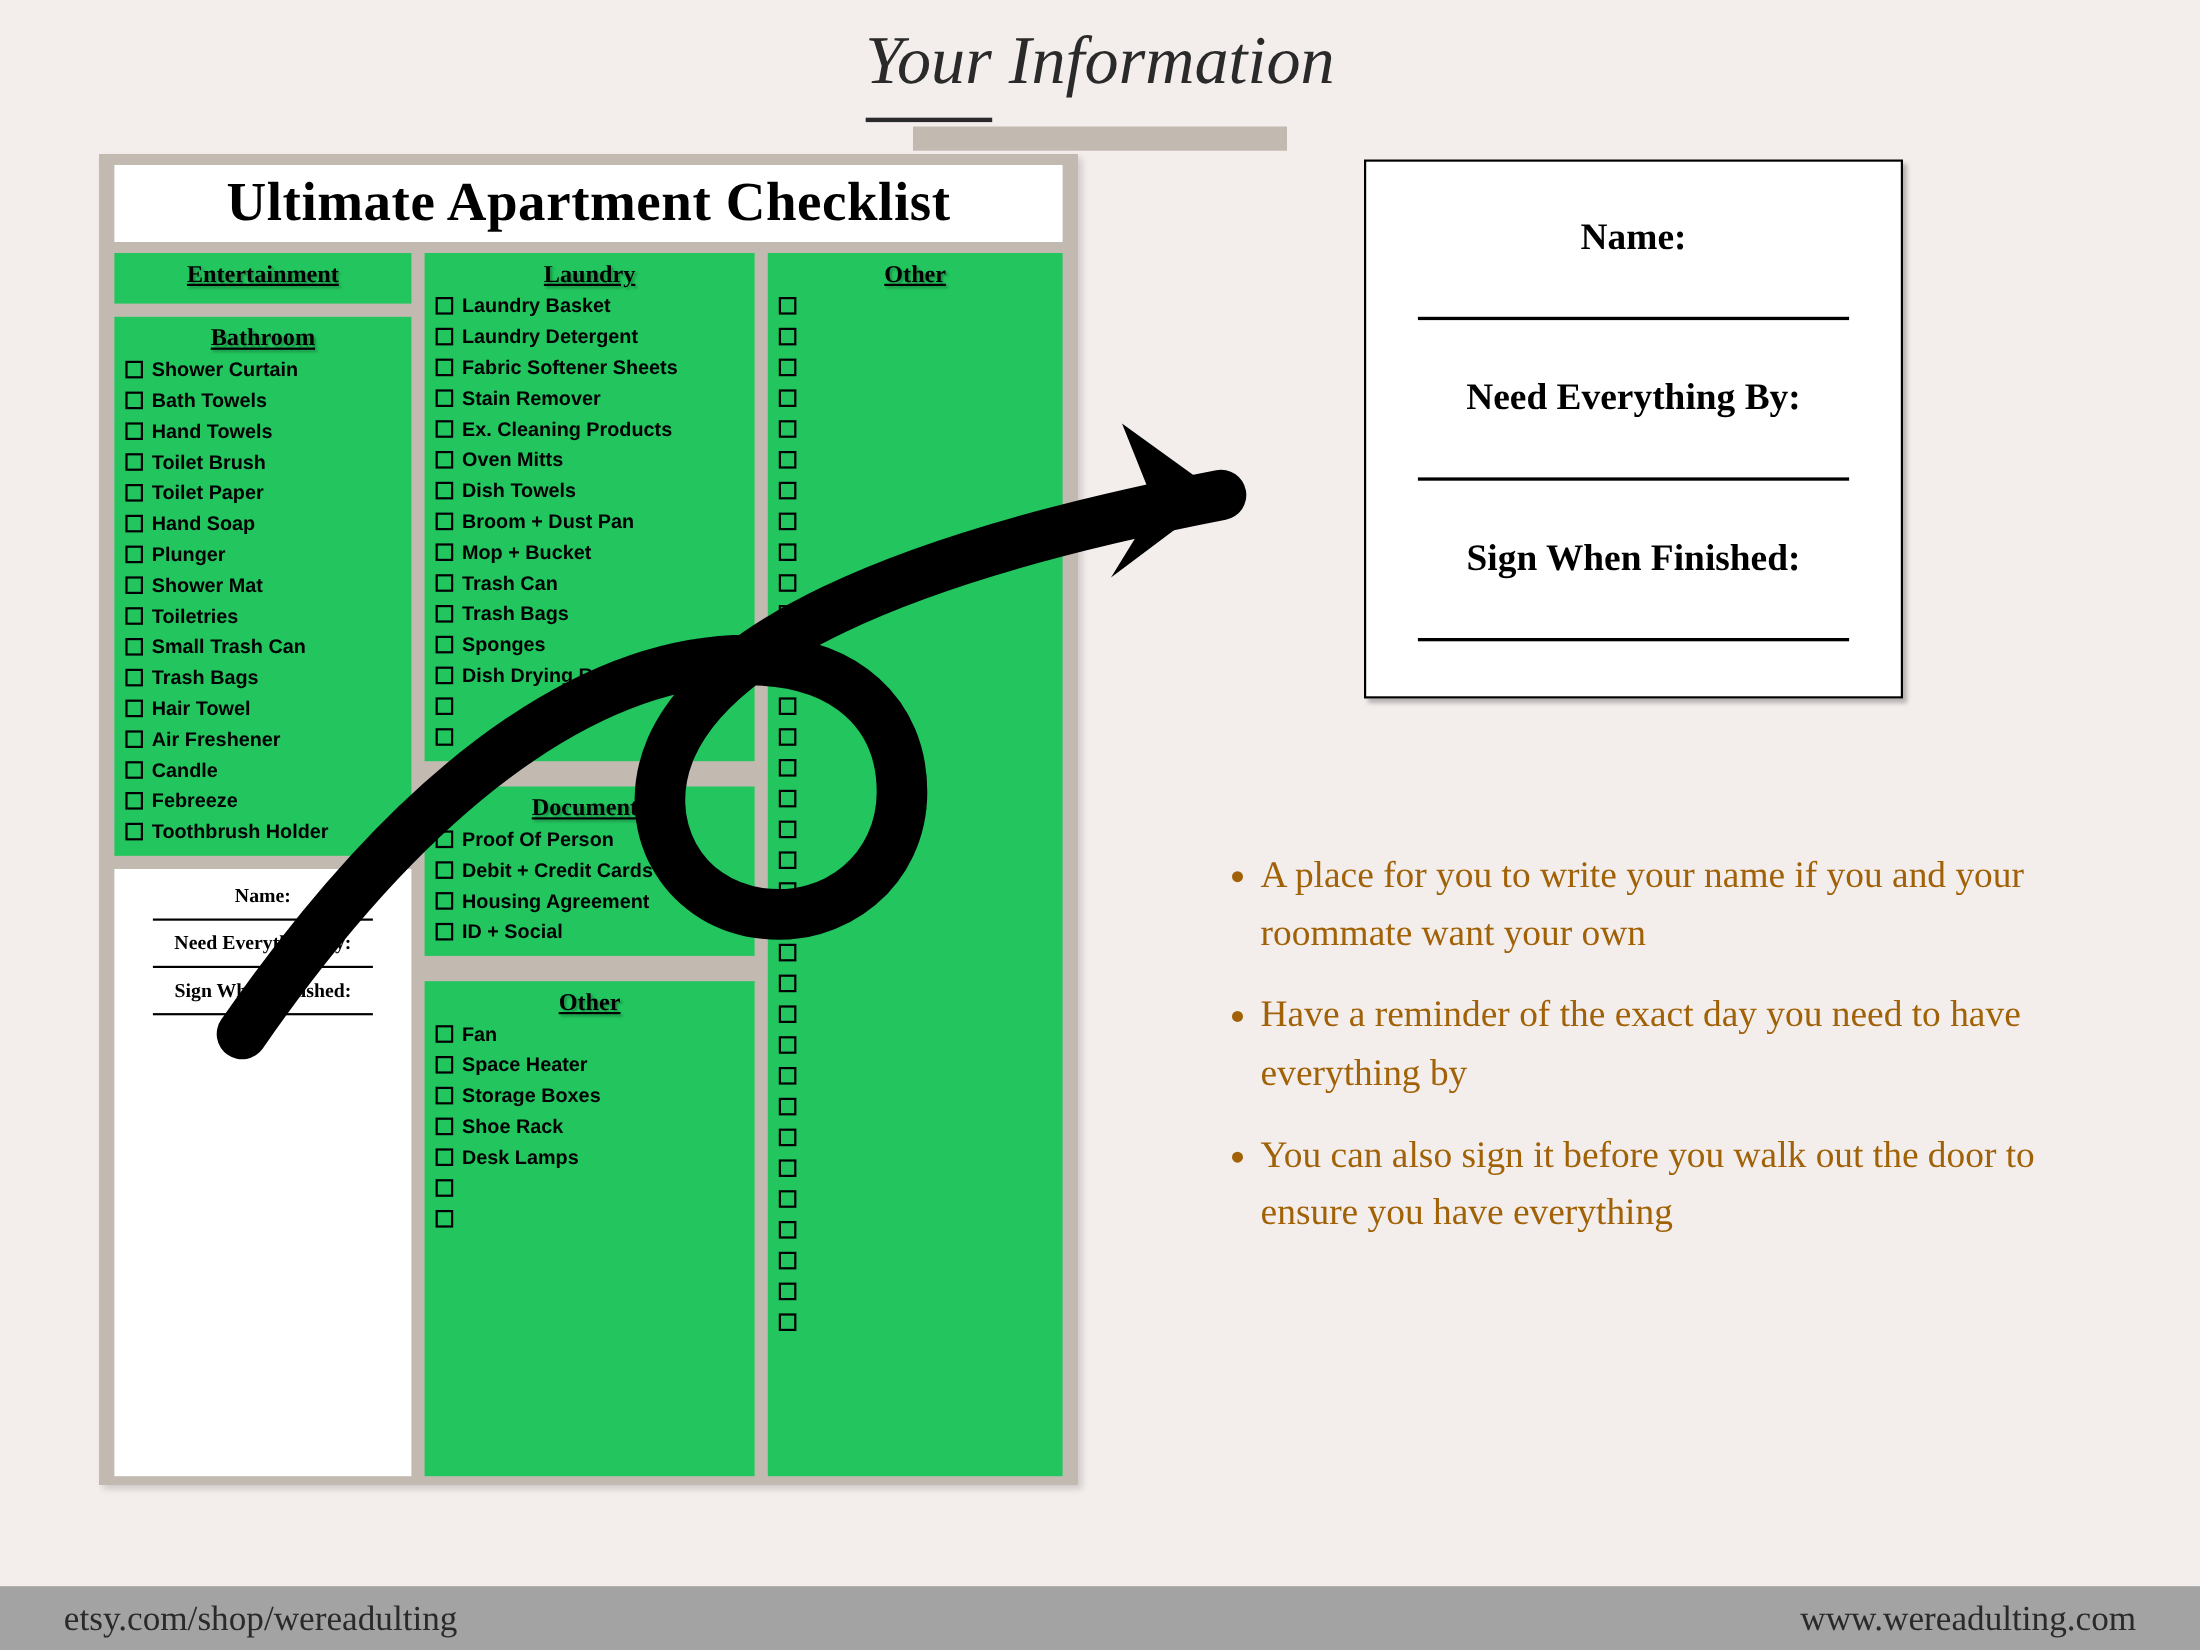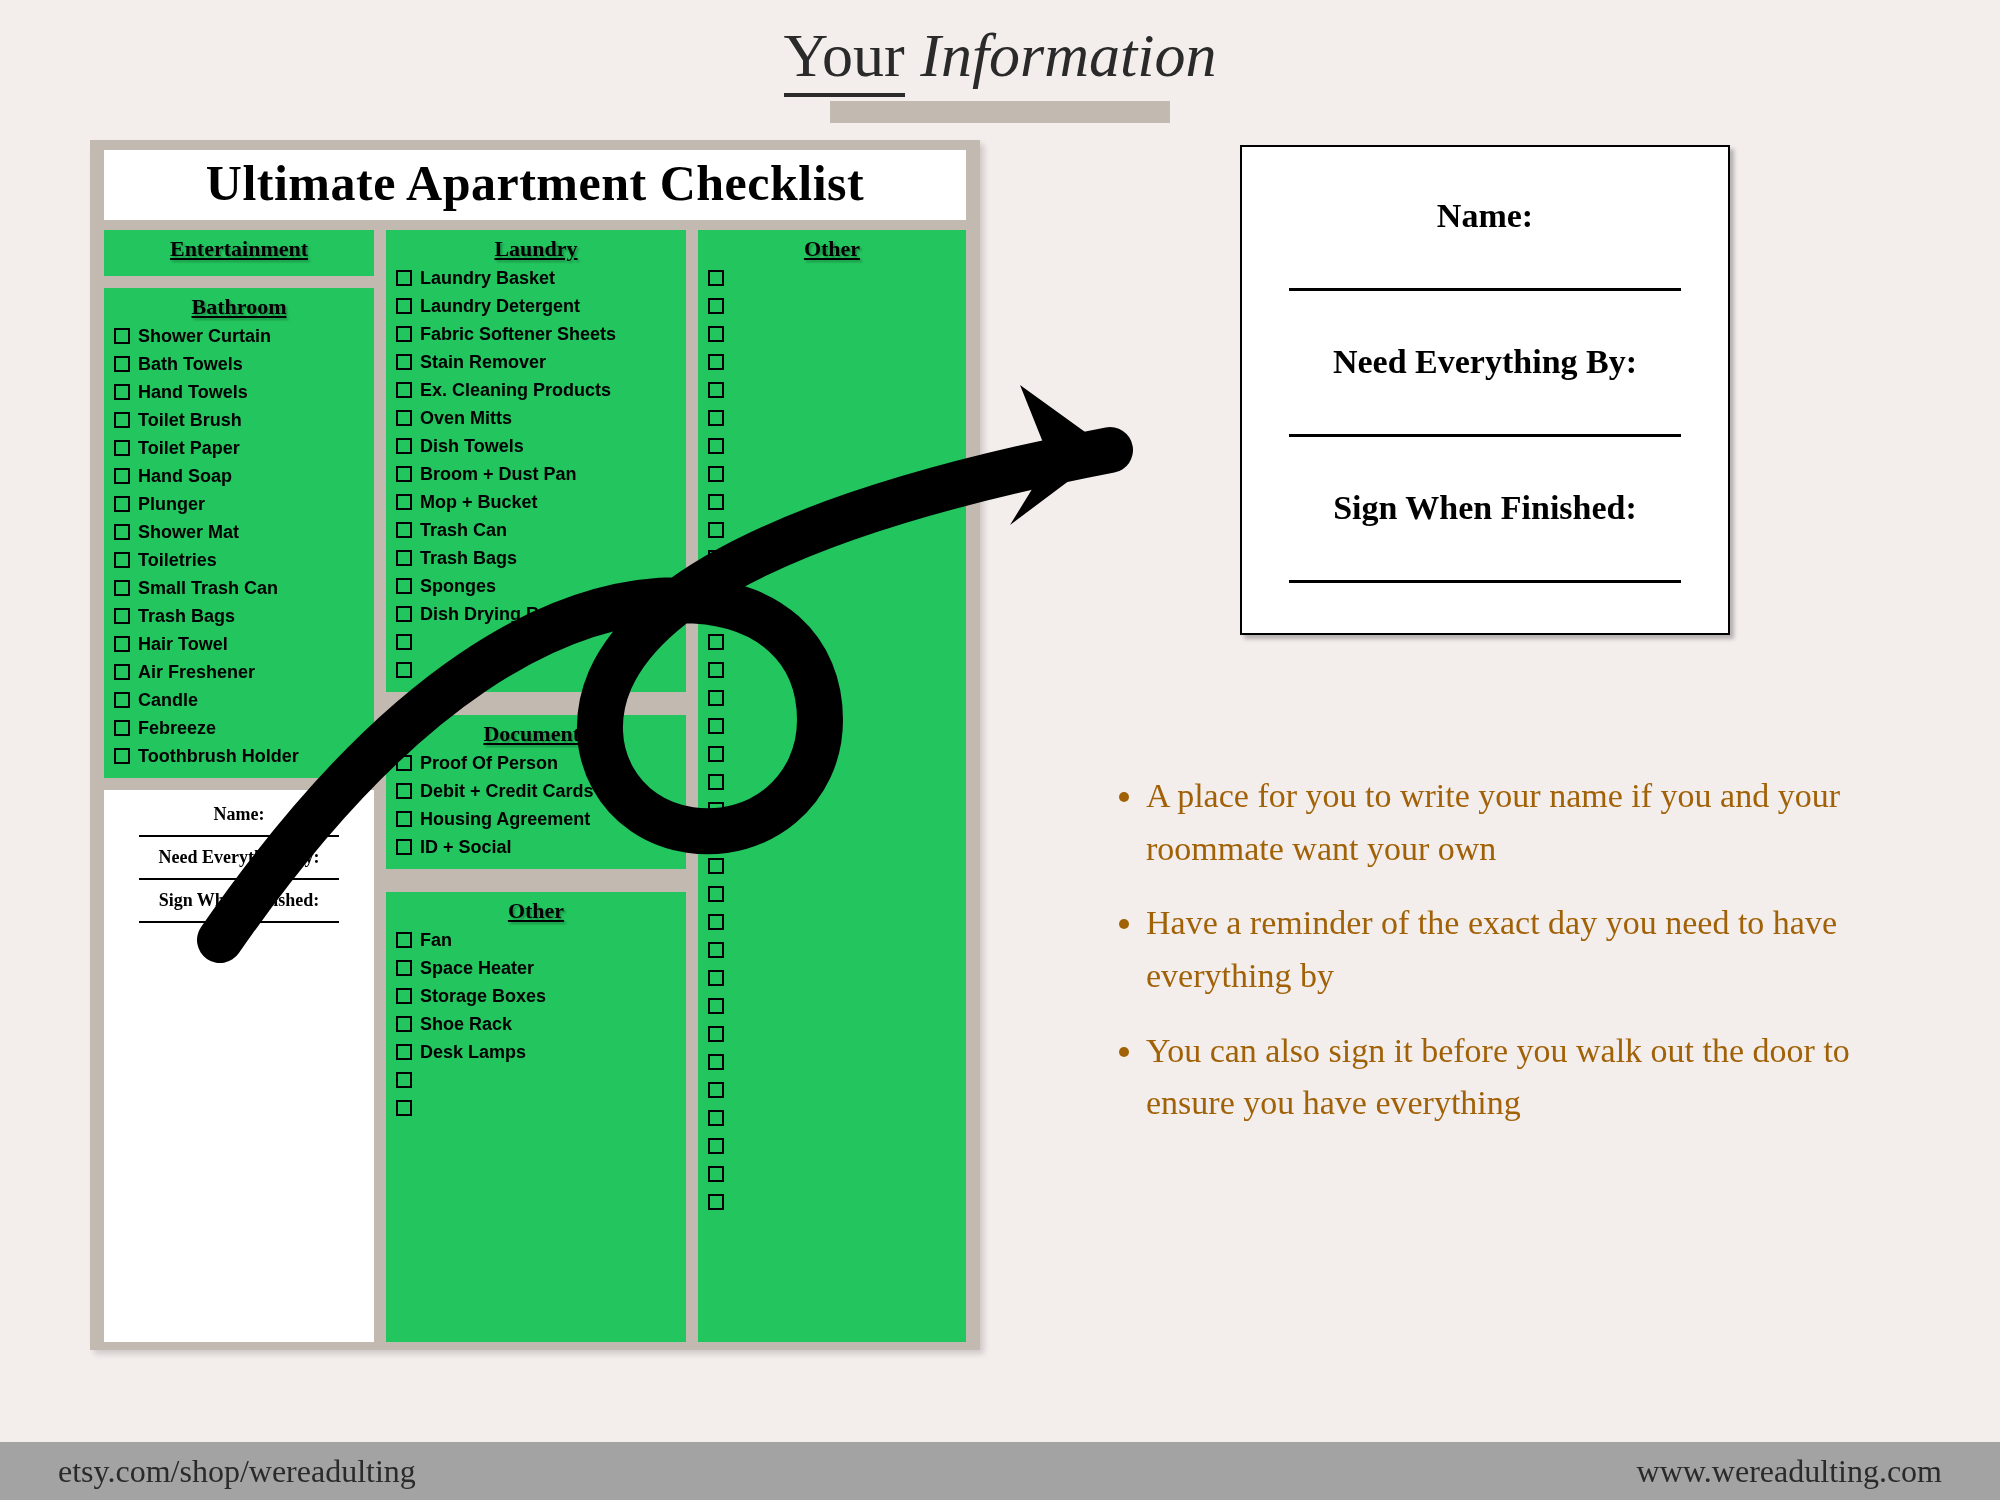--- a/index.html
+++ b/index.html
@@ -11,21 +11,21 @@
     position: relative;
     overflow: hidden;
   }
   .page-title {
     text-align: center;
     padding-top: 20px;
     font-size: 62px;
     color: #2a2a2a;
     font-family: Georgia, serif;
   }
-  .page-title .word1 { border-bottom: 4px solid #2a2a2a; display:inline-block; padding-bottom:2px;}
+  .page-title .word1 { border-bottom: 4px solid #2a2a2a; display:inline-block; padding-bottom:16px;font-style:italic;}
   .page-title .word2 { font-style: italic; }
   .title-underline {
     width: 340px;
     height: 22px;
     background: #c2bab0;
     margin: 4px auto 0 auto;
   }
 
   
   .checklist-sheet {

